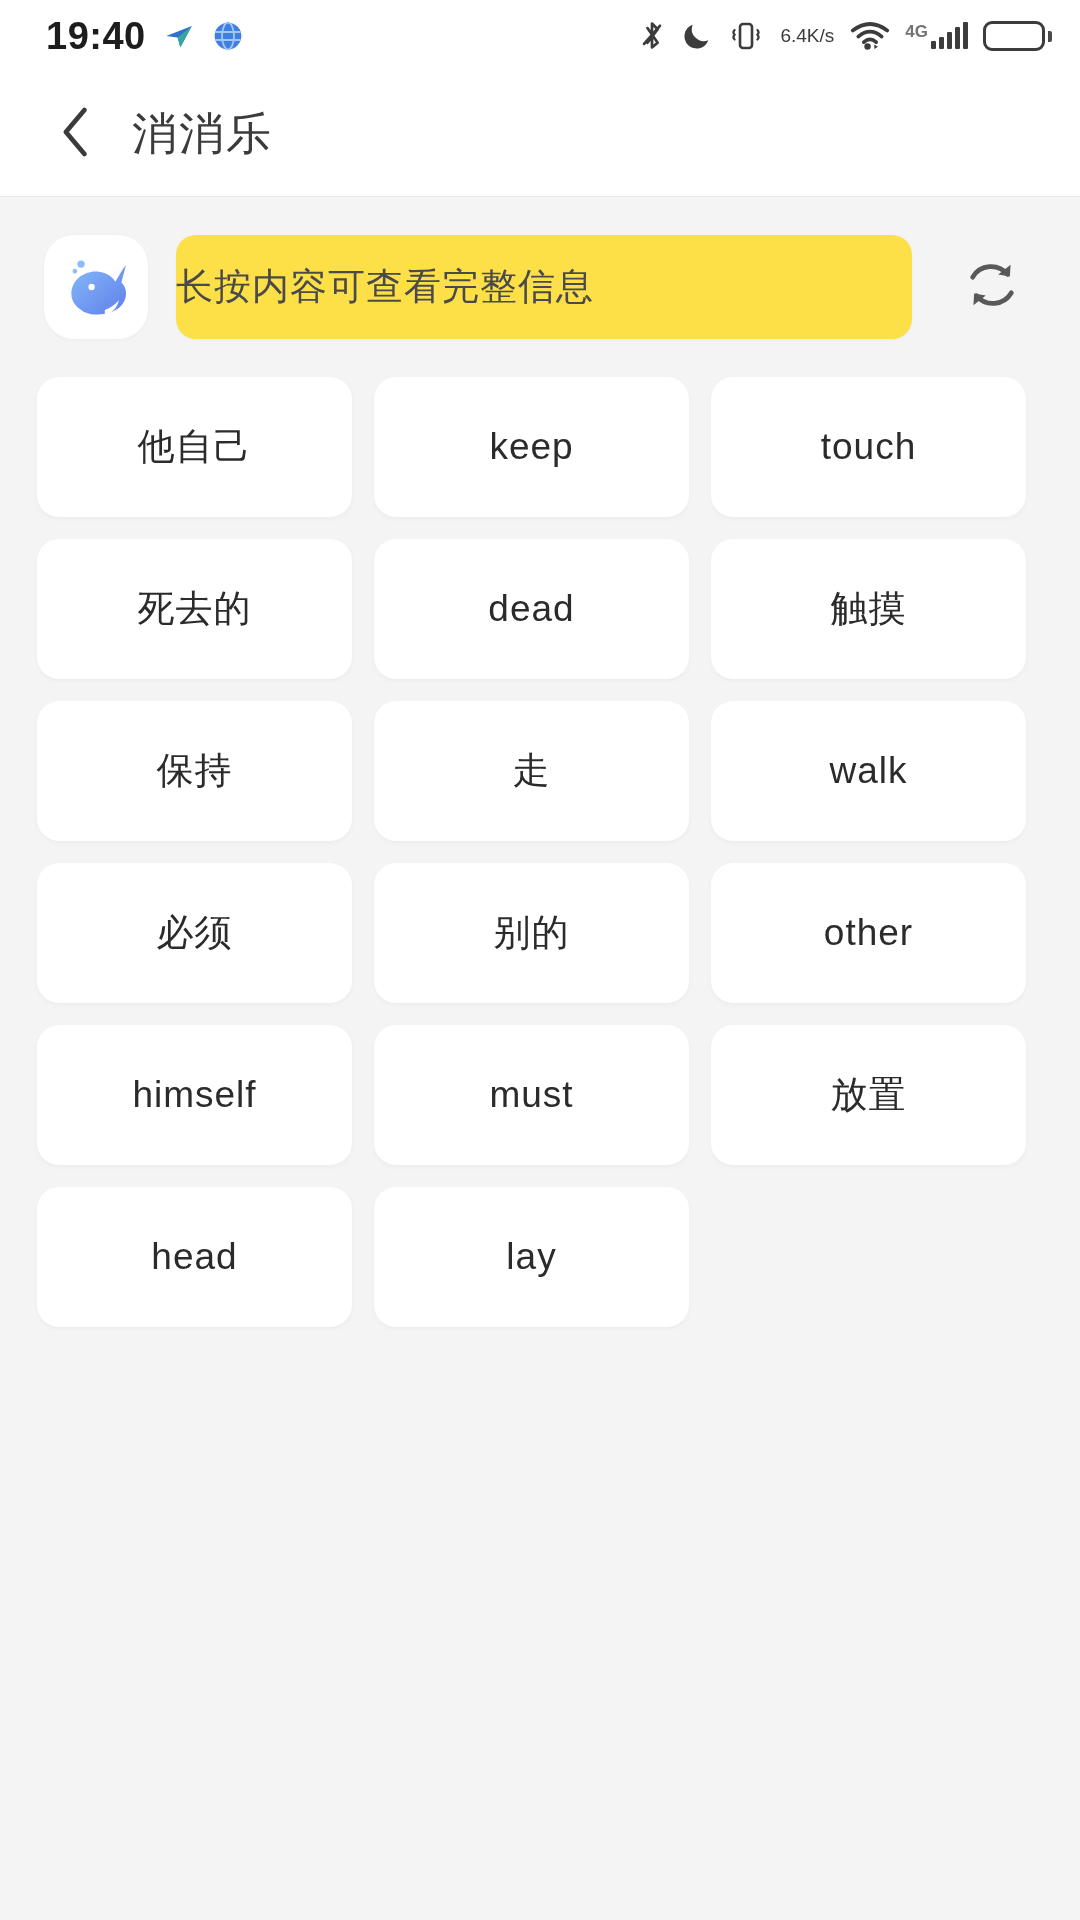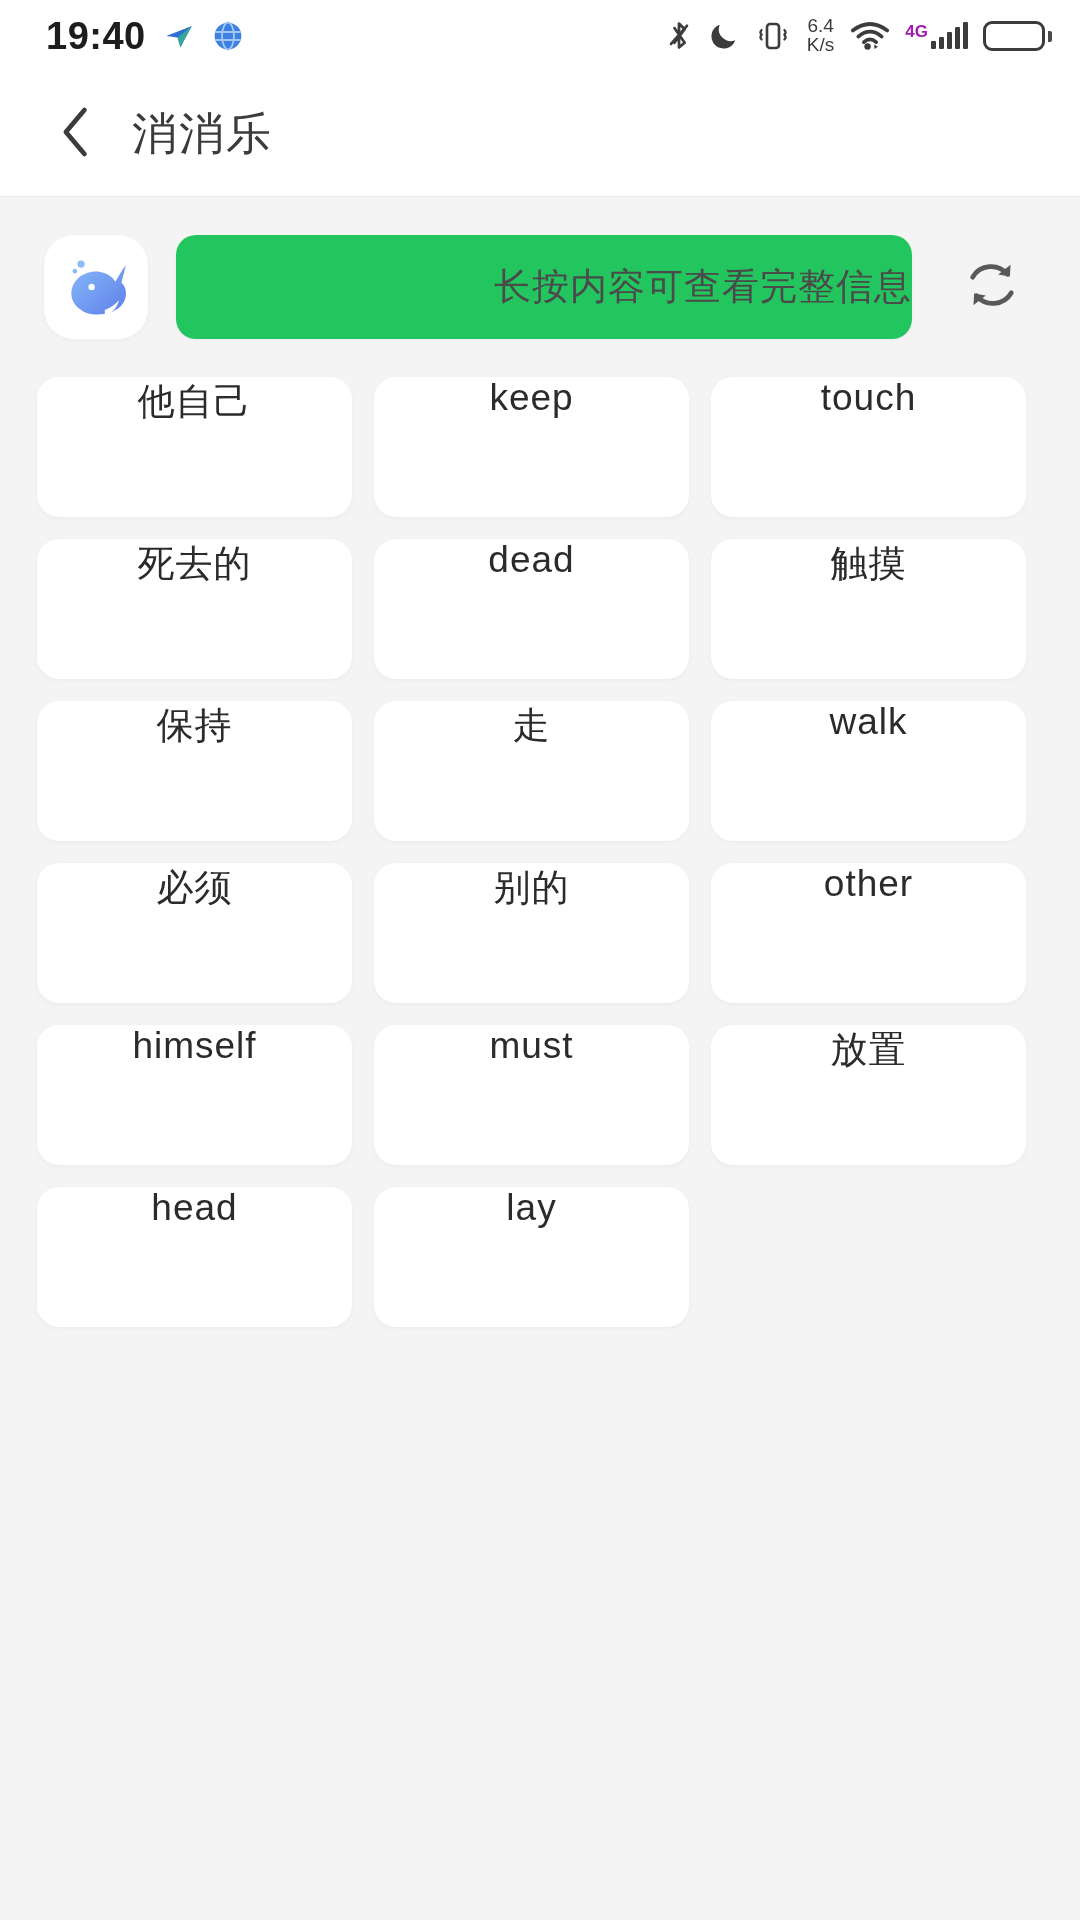--- a/index.html
+++ b/index.html
@@ -20,28 +20,28 @@
   .sb-left{ display:flex; align-items:center; gap:16px; }
   .sb-time{
     font-size:38px; font-weight:700; color:#1d1d1d;
     letter-spacing:0.5px; line-height:1;
   }
   .sb-right{
     margin-left:auto; display:flex; align-items:center; gap:15px;
   }
   .sb-ico{ display:flex; align-items:center; justify-content:center; }
   .netspeed{
-    display:flex; flex-direction:column; align-items:center;
+    display:flex; align-items:center;
     line-height:0.98; color:#3c3c3c; font-size:19px; font-weight:500;
     margin:0 1px;
   }
   .net-4g{
     display:flex; align-items:flex-end; gap:3px;
   }
-  .g-label{ font-size:17px; color:#a21caf; font-weight:600; line-height:1;
+  .g-label{ font-size:17px; color:#737373; font-weight:600; line-height:1;
             align-self:flex-start; margin-bottom:2px;}
   .bars{ display:flex; align-items:flex-end; gap:3px; height:26px; }
   .bars i{ display:block; width:5px; background:#3c3c3c; border-radius:1px; }
   .bars i:nth-child(1){ height:8px; }
   .bars i:nth-child(2){ height:12px; }
   .bars i:nth-child(3){ height:17px; }
   .bars i:nth-child(4){ height:22px; }
   .bars i:nth-child(5){ height:27px; }
   .battery{ display:flex; align-items:center; gap:3px; }
   .batt-body{
@@ -77,22 +77,22 @@
     padding:38px 36px 0 44px; gap:28px;
   }
   .logo{
     width:104px; height:104px; flex:0 0 104px;
     background:#ffffff; border-radius:30px;
     display:flex; align-items:center; justify-content:center;
     box-shadow:0 1px 4px rgba(0,0,0,0.04);
   }
   .hint-box{
     flex:1 1 auto; height:104px;
-    background:#22c55e; border-radius:20px;
-    display:flex; align-items:center; justify-content:flex-end;
+    background:#fde047; border-radius:20px;
+    display:flex; align-items:center; justify-content:flex-start;
     box-shadow:0 1px 3px rgba(0,0,0,0.035);
   }
   .hint-text{
     font-size:37px; color:#4a4a4a; letter-spacing:1px;
   }
   .refresh-btn{
     width:104px; flex:0 0 104px; height:104px;
     display:flex; align-items:center; justify-content:center;
     cursor:pointer;
   }
@@ -101,21 +101,21 @@
   .grid{
     display:grid;
     grid-template-columns:repeat(3, 315px);
     gap:22px 22px;
     padding:38px 0 0 37px;
   }
   .card{
     height:140px;
     background:#ffffff;
     border-radius:22px;
-    display:flex; justify-content:center;
+    display:flex; align-items:center; justify-content:center;
     box-shadow:0 2px 5px rgba(0,0,0,0.035);
     cursor:pointer;
   }
   .card-label{
     font-size:37px; color:#2b2b2b; letter-spacing:1px;
     font-weight:400;
   }
 </style>
 </head>
 <body>

